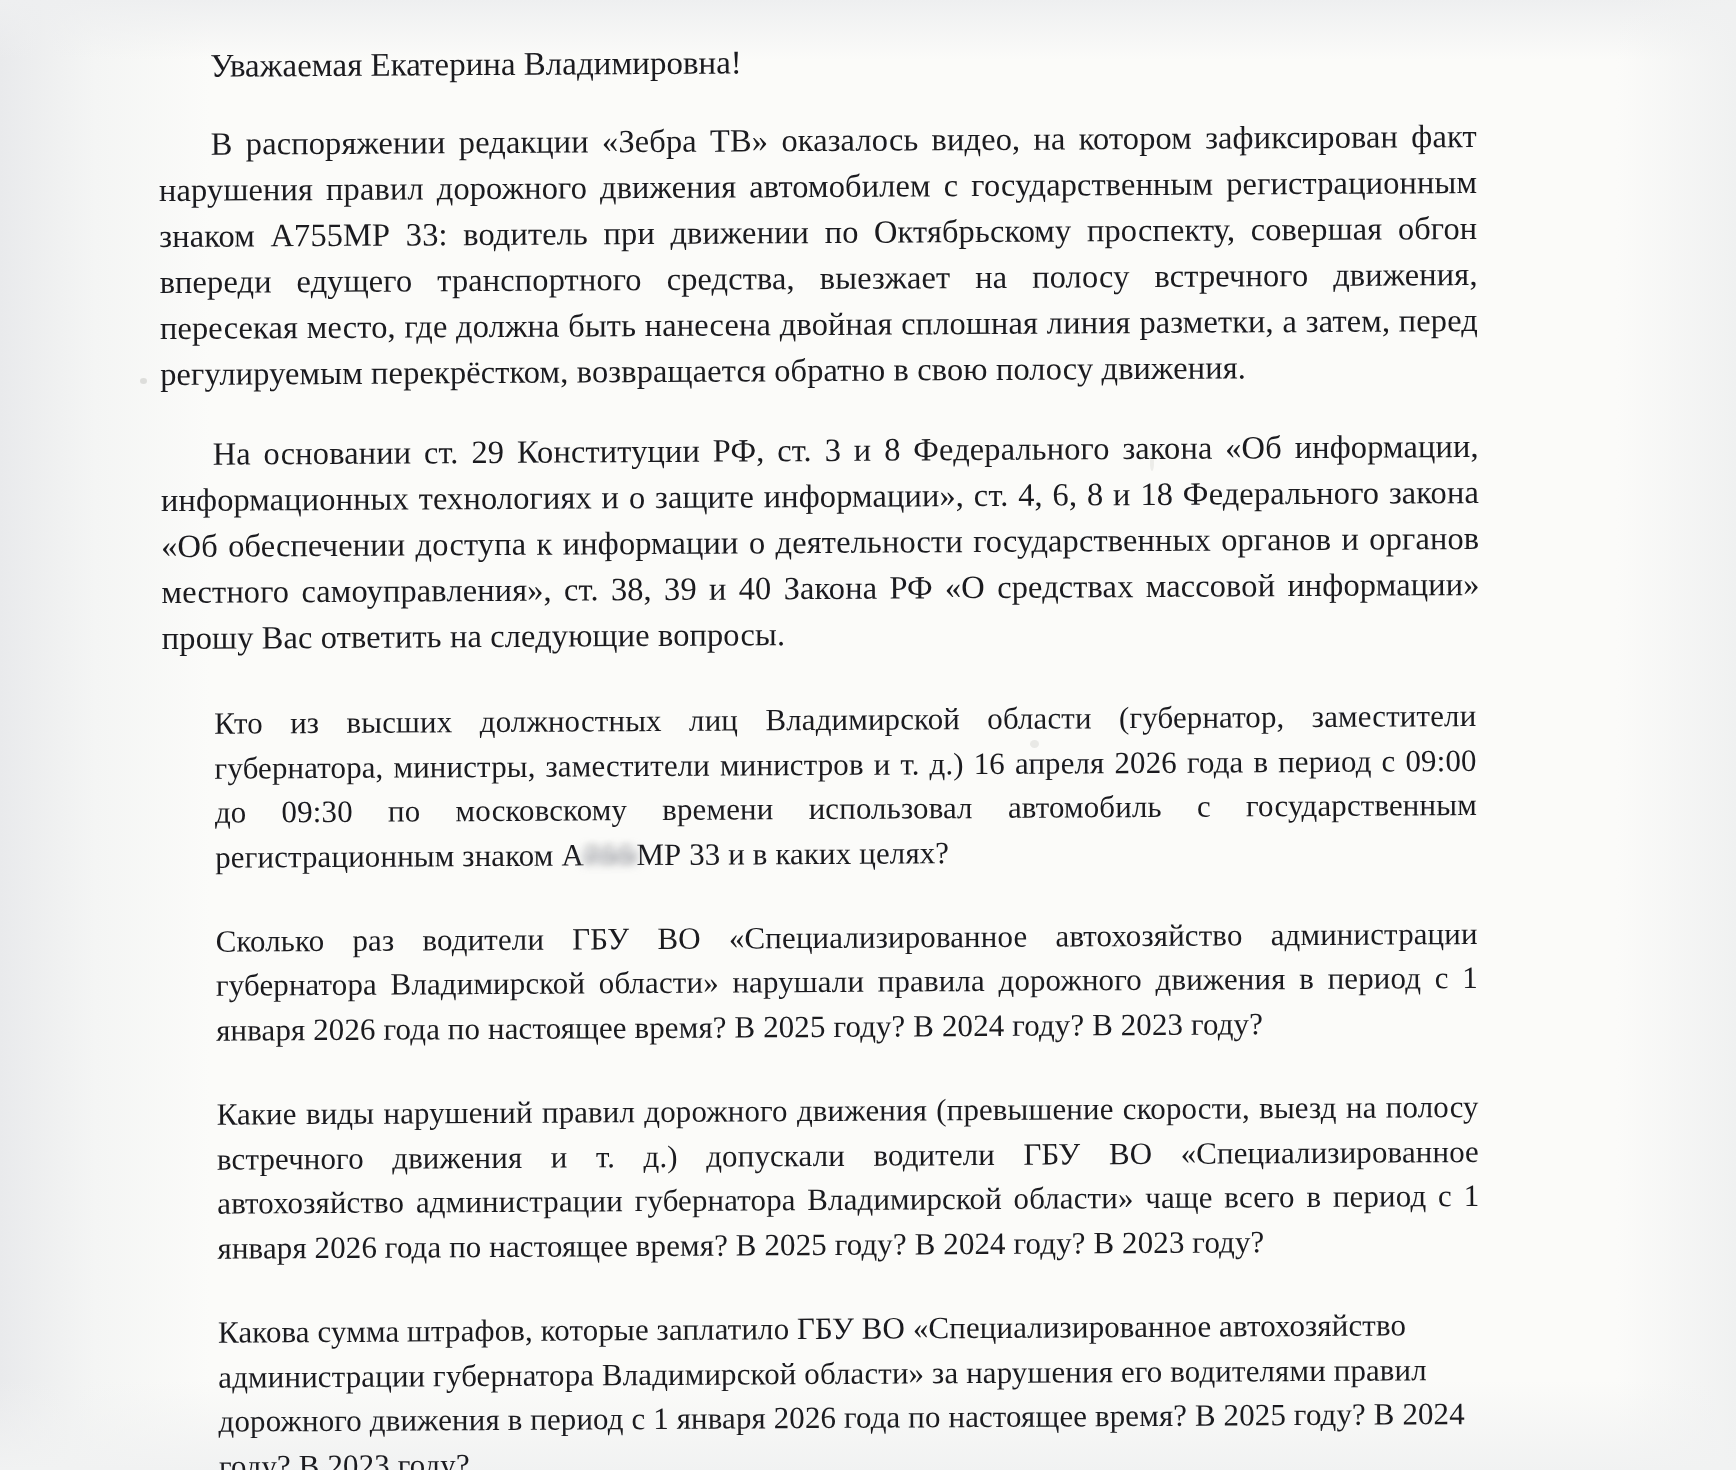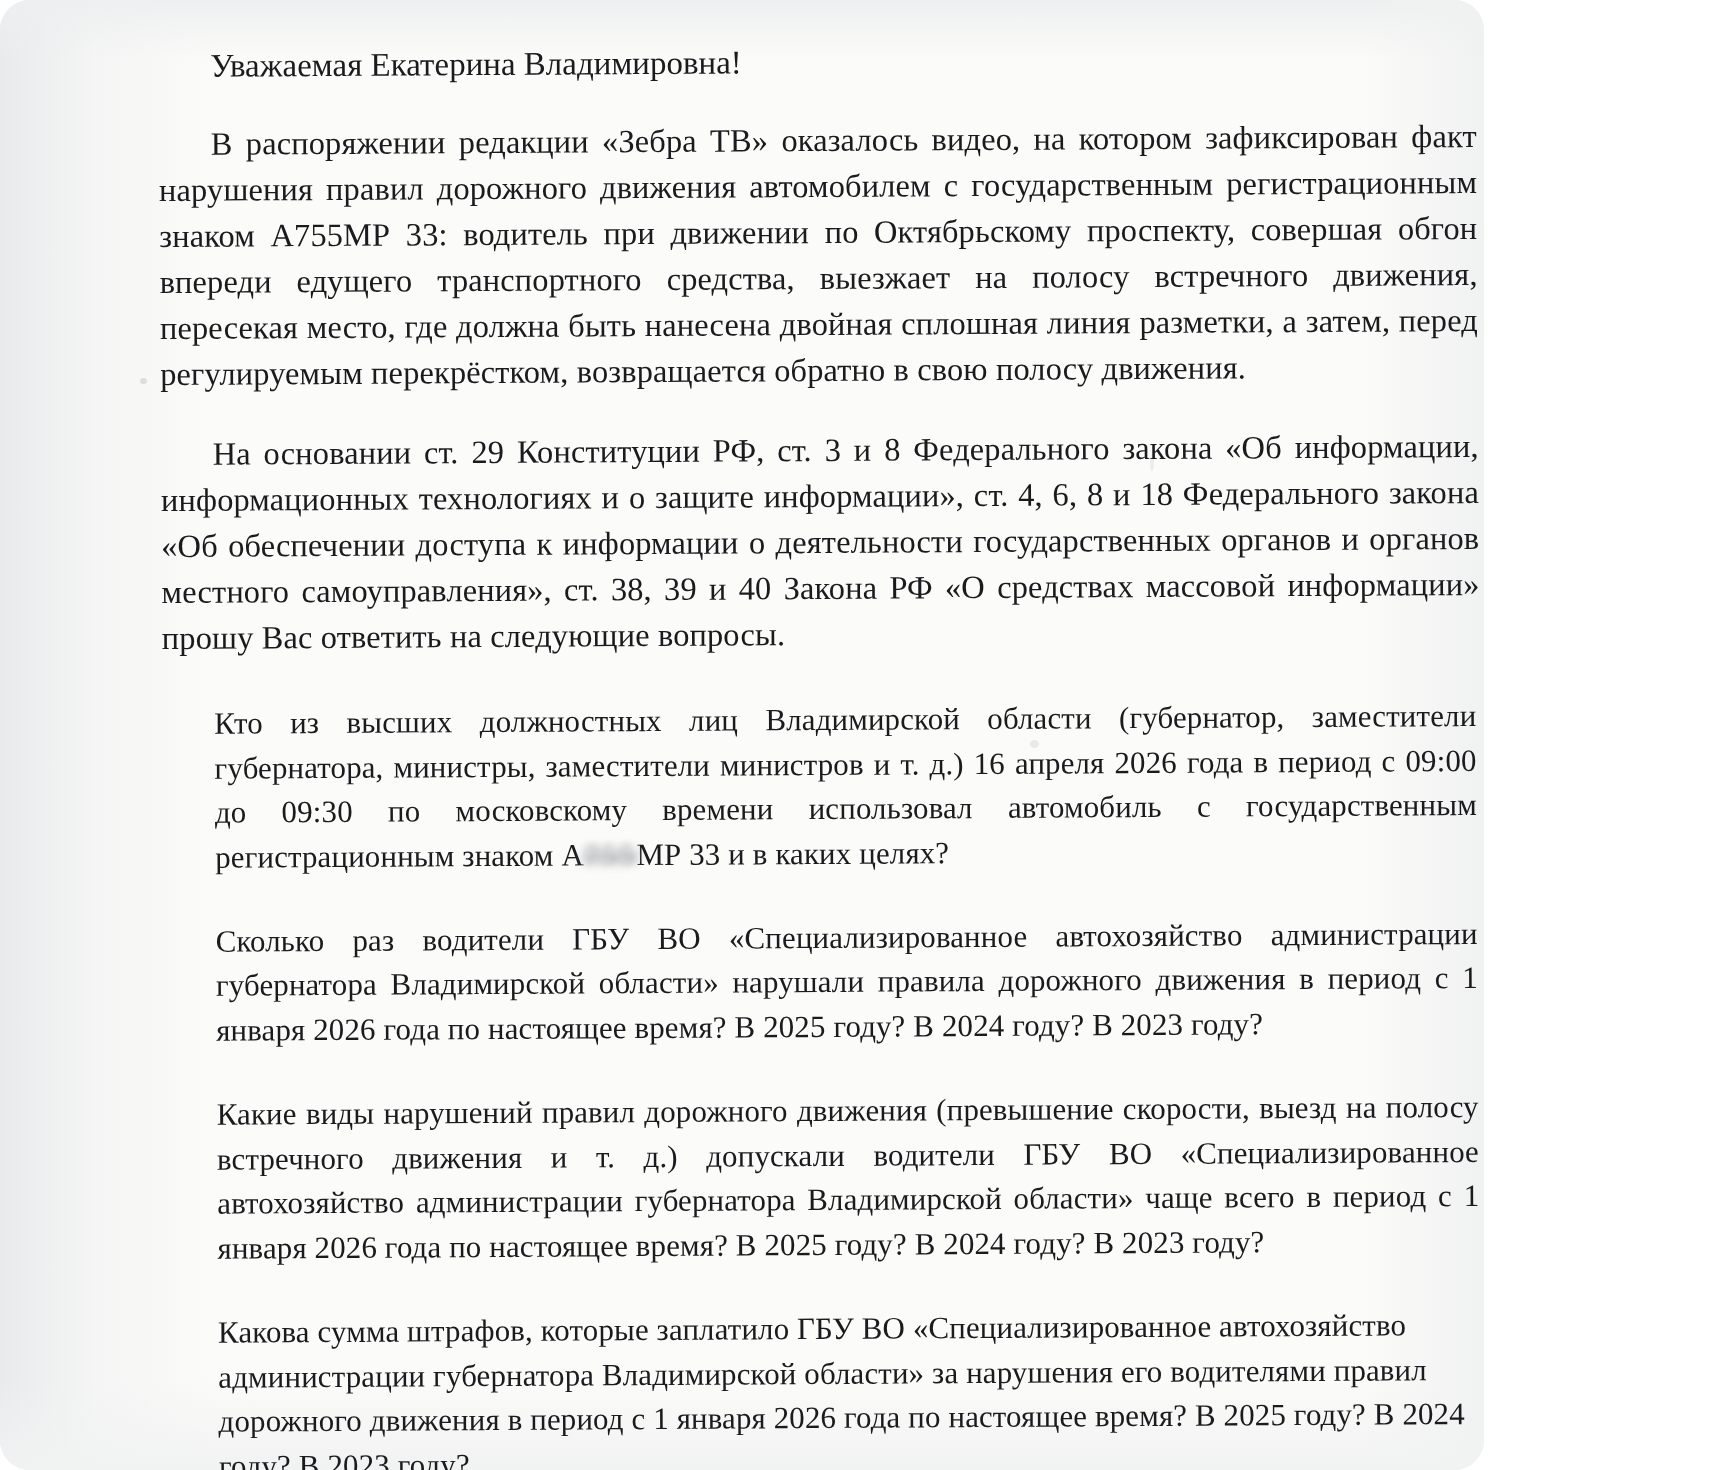--- a/index.html
+++ b/index.html
@@ -3,27 +3,26 @@
 <meta charset="utf-8">
 <title>Scanned letter</title>
 <style>
   html, body {
     margin: 0;
     padding: 0;
     background: #ffffff;
   }
   #page {
     position: relative;
-    width: 1484px;
+    width: 1736px;
     height: 1470px;
     overflow: hidden;
     background: #fbfbf9;
     font-family: "Liberation Serif", "DejaVu Serif", serif;
     color: #1b1b1f;
-    border-radius: 30px;
   }
   
   .scan-shade-left {
     position: absolute;
     left: 0; top: 0;
     width: 210px; height: 100%;
     background: linear-gradient(to right, #e9eaec 0%, #f4f5f4 45%, #fbfbf9 100%);
     pointer-events: none;
   }
   .scan-shade-top {

